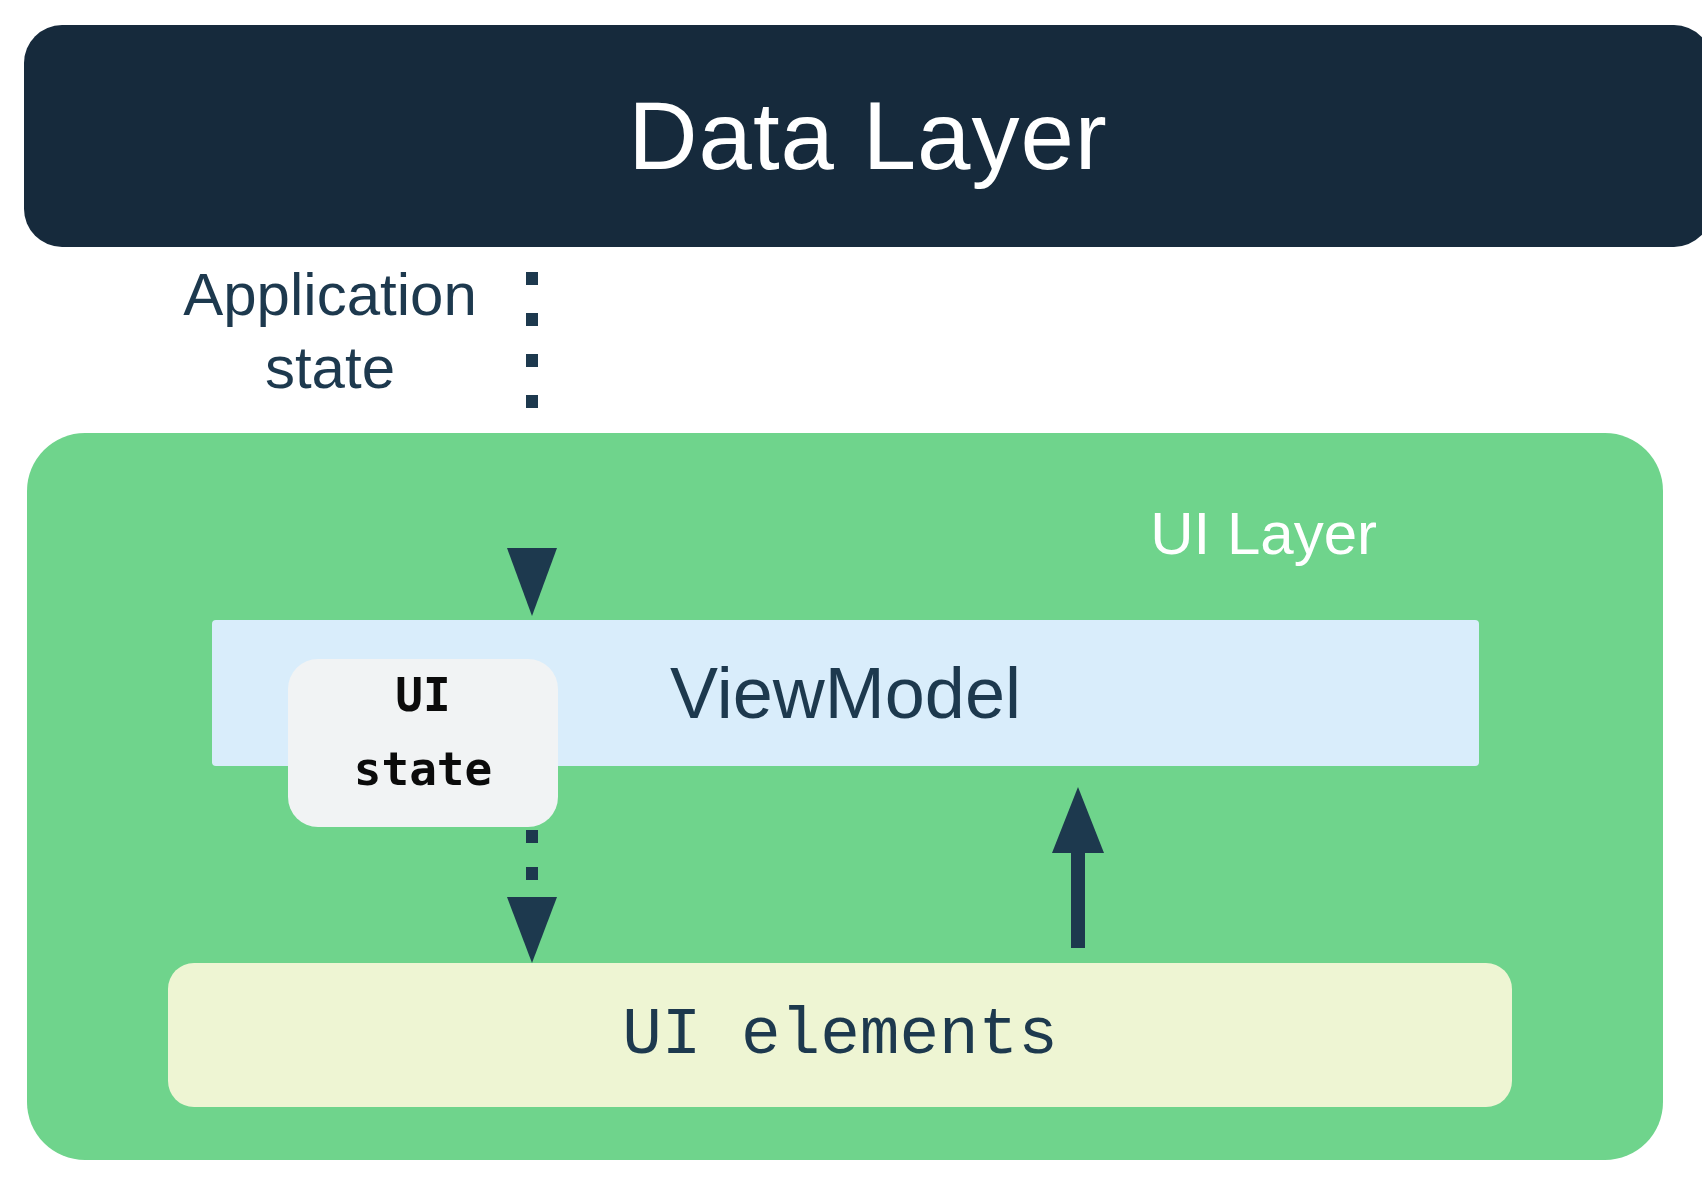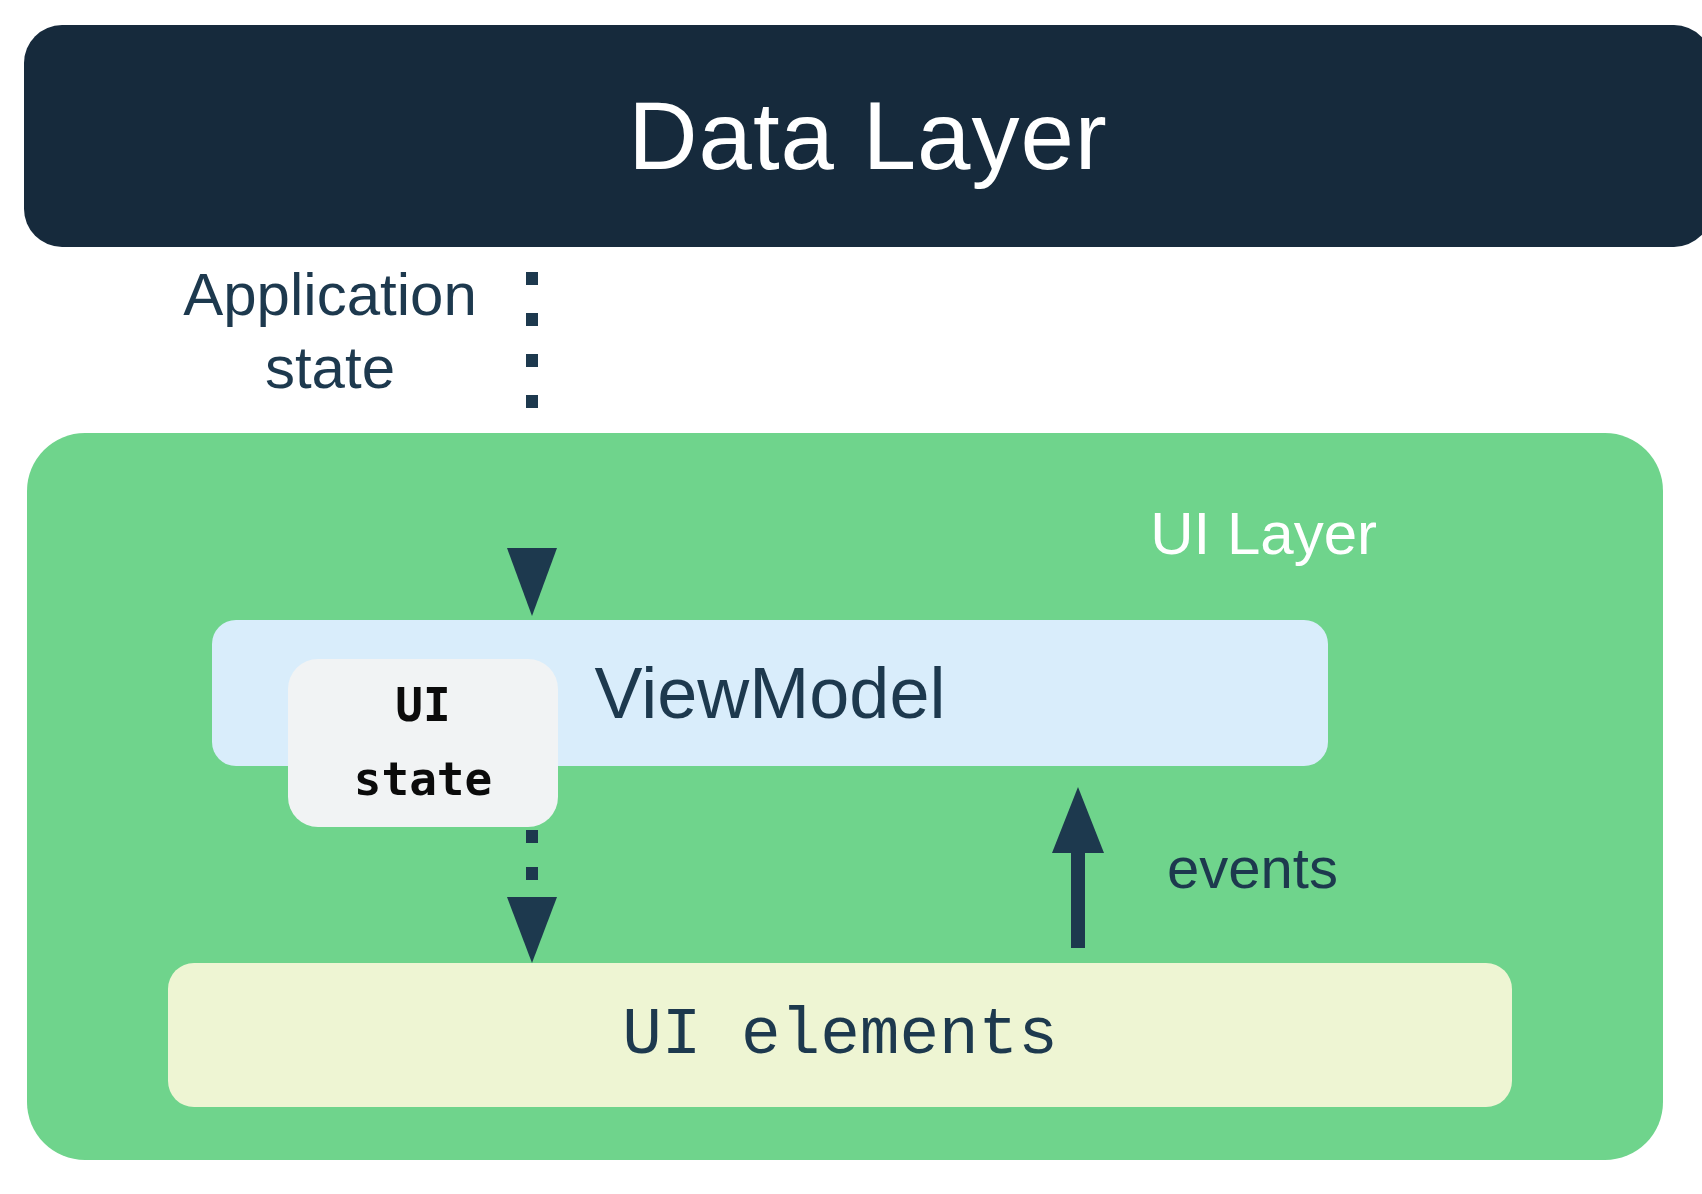--- a/index.html
+++ b/index.html
@@ -49,37 +49,37 @@
     position: absolute;
     top: 42px; right: 286px;
     color: var(--white);
     font-size: 60px;
     margin-top: 24px;
   }
 
   
   .viewmodel-box {
     left: 212px; top: 620px;
-    width: 1116px; height: 146px;
+    width: 1267px; height: 146px;
     background: var(--blue);
-    border-radius: 24px;
+    border-radius: 4px;
     display: flex; align-items: center; justify-content: center;
   }
   .viewmodel-title {
     color: var(--ink);
     font-size: 72px;
   }
 
   
   .ui-state-box {
     left: 288px; top: 659px;
     width: 270px; height: 168px;
     background: var(--gray);
     border-radius: 30px;
-    display: flex; align-items: center; justify-content: center;
+    display: flex; justify-content: center;
     z-index: 5;
   }
   .ui-state-label {
     font-family: "DejaVu Sans Mono", "Liberation Mono", monospace;
     font-weight: 700;
     font-size: 46px;
     line-height: 1.6;
     color: #0b0b0b;
     text-align: center;
     white-space: pre-line;
@@ -173,19 +173,18 @@
   <div class="abs ui-state-box">
     <span class="ui-state-label">UI
 state</span>
   </div>
 
   <div class="dash-line" id="dash-bottom"></div>
   <div class="arrowhead-down" id="head-bottom"></div>
 
   <div id="events-head"></div>
   <div id="events-shaft"></div>
-  <div class="abs events-label">events</div>
 
   <div class="abs ui-elements-box">
     <span class="ui-elements-title">UI elements</span>
   </div>
 
 </div>
 
 </body></html>

